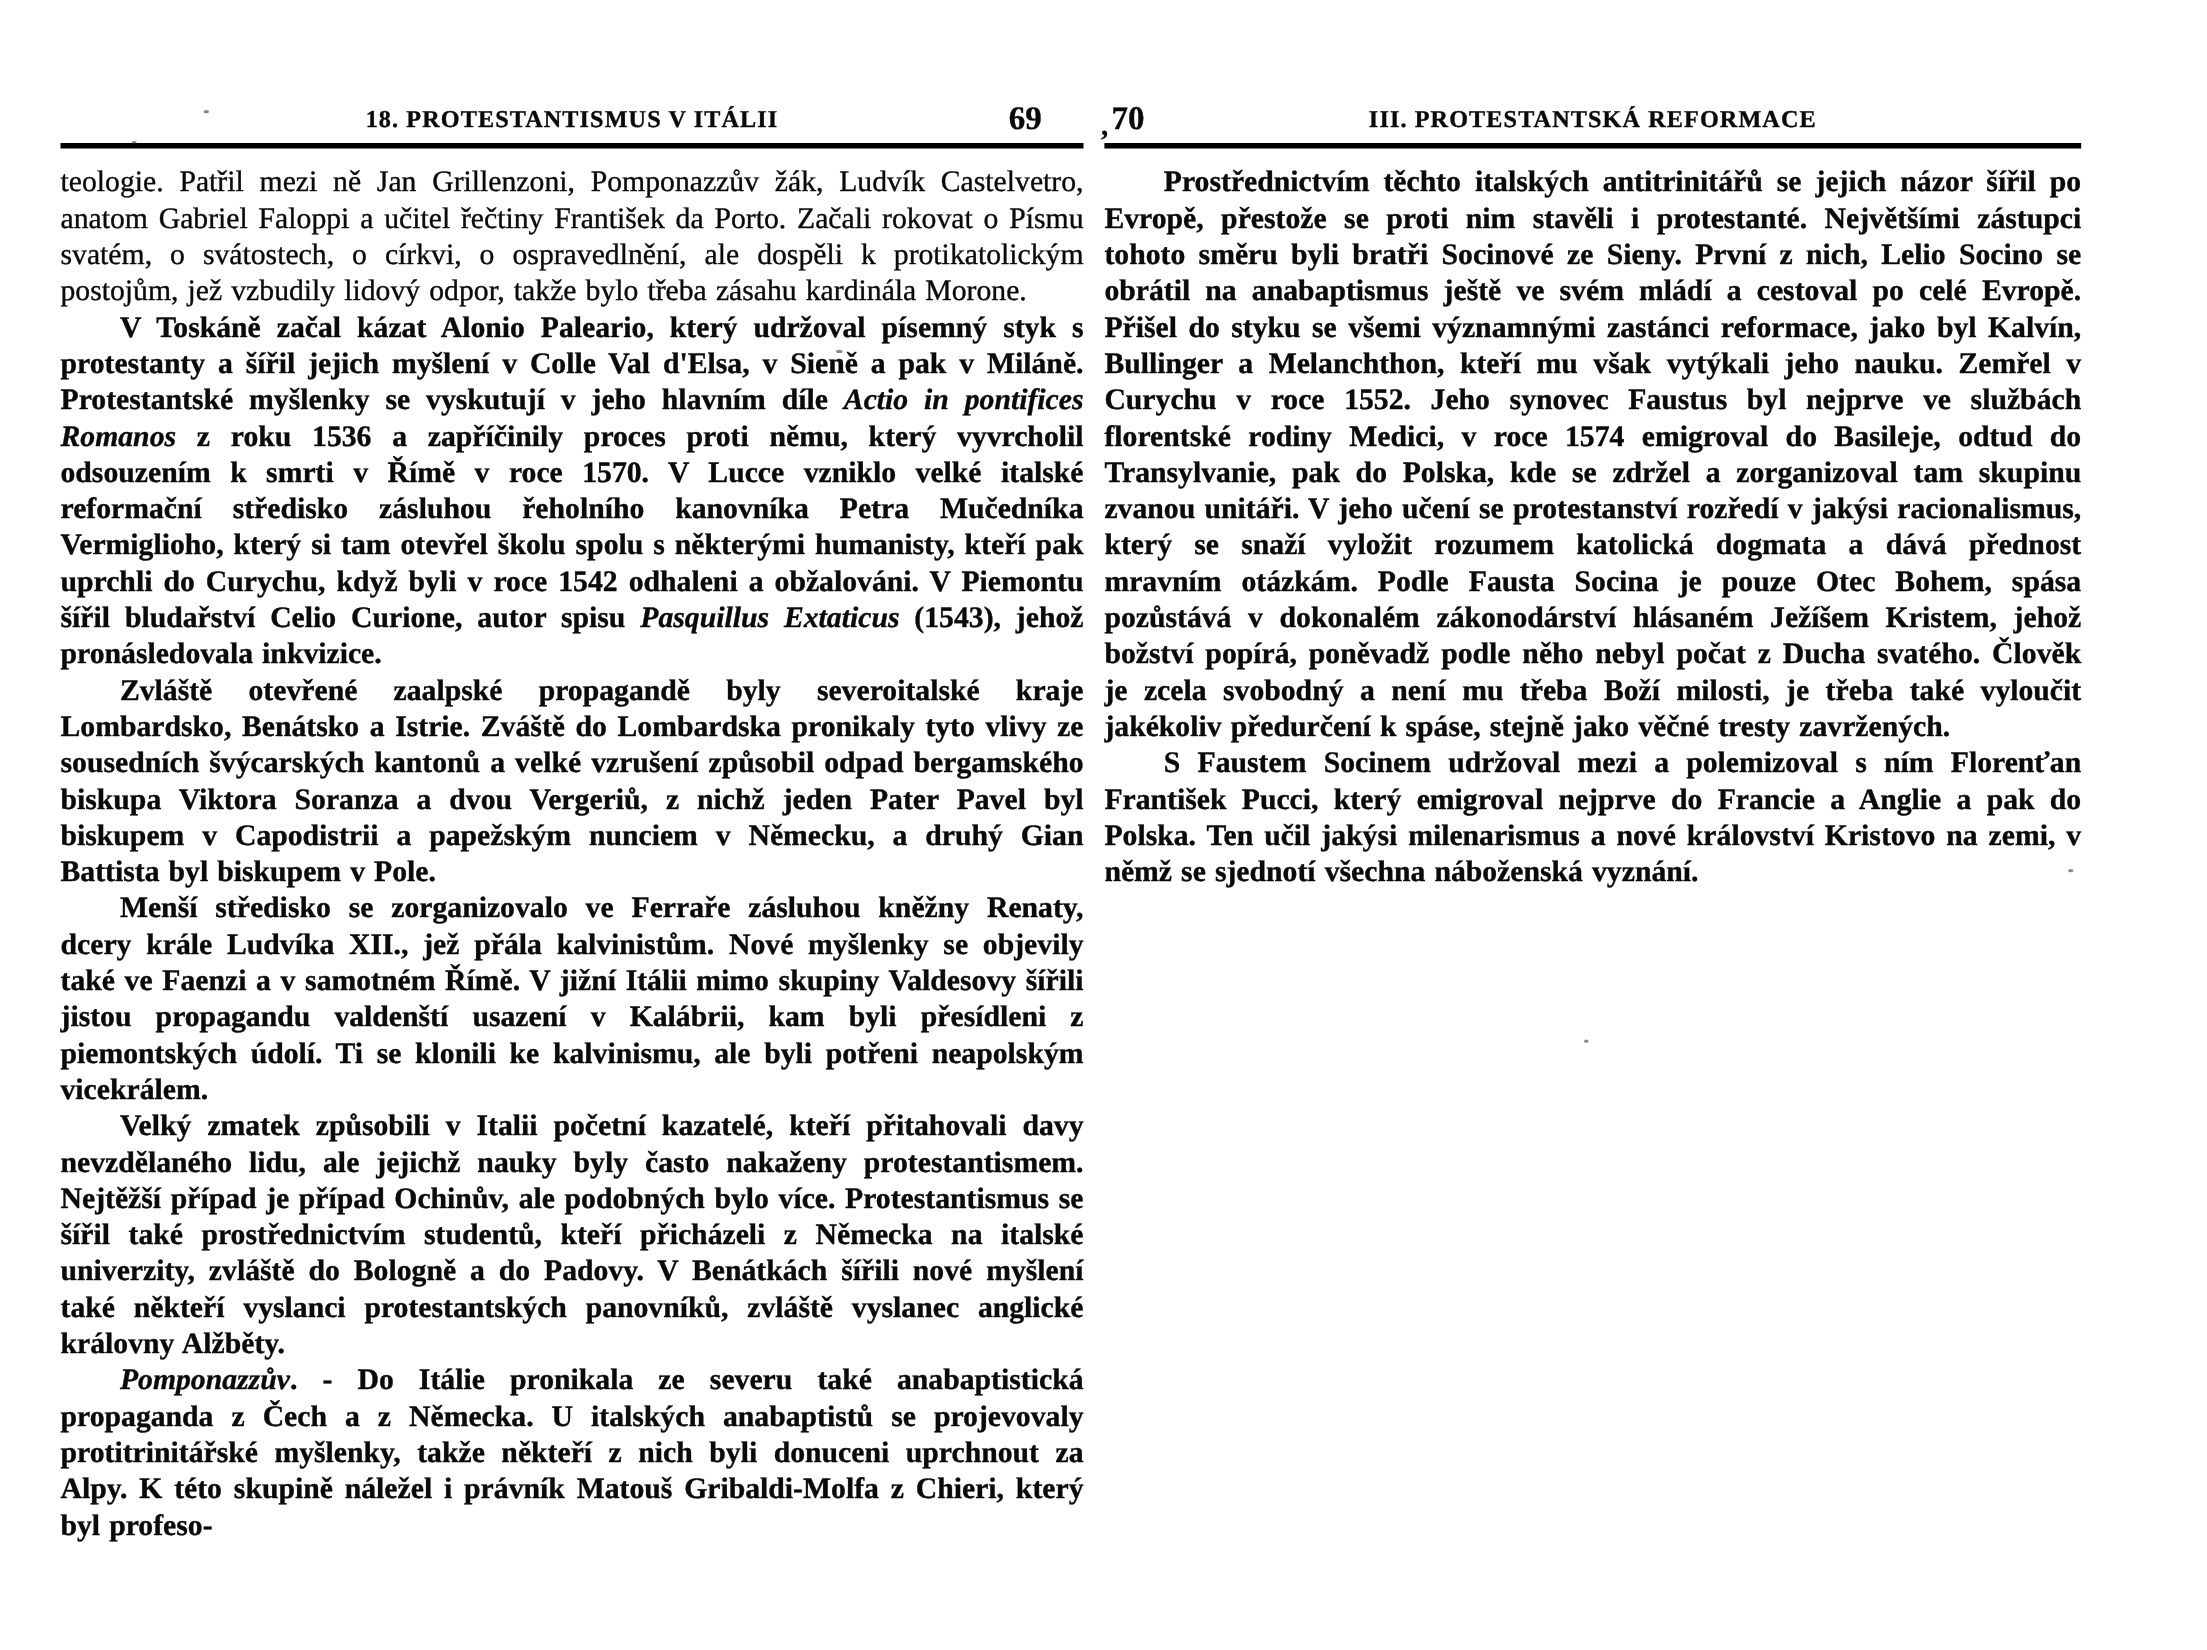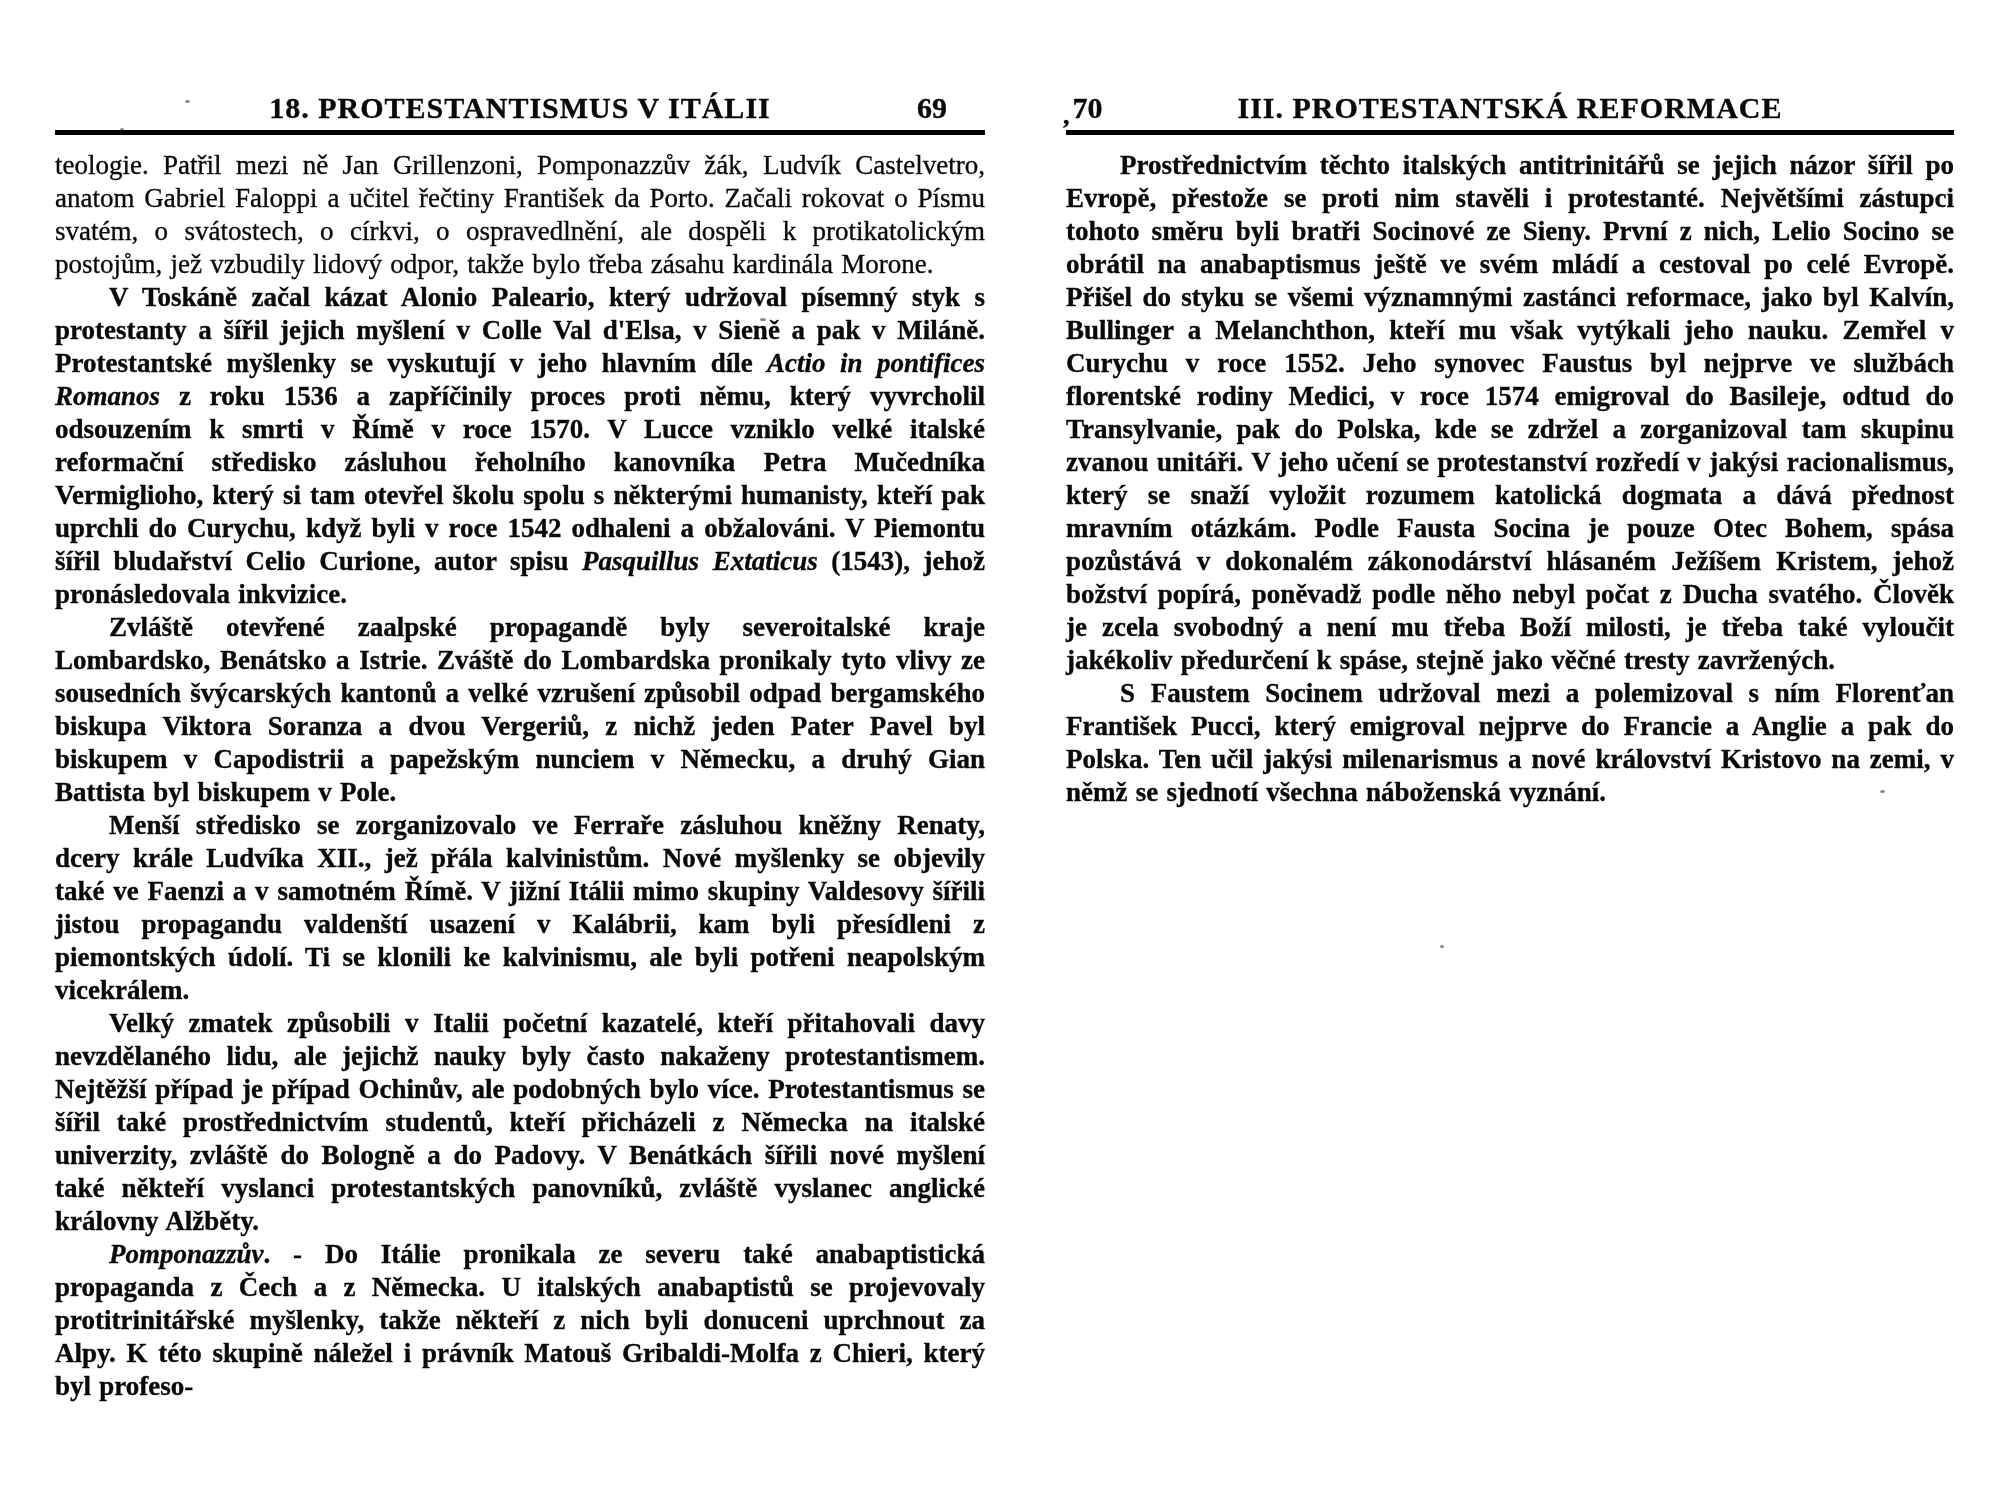--- a/index.html
+++ b/index.html
@@ -14,30 +14,30 @@
     overflow: hidden;
     font-family: "Liberation Serif", "DejaVu Serif", serif;
     color: #0a0a0a;
   }
   .page {
     position: absolute;
     top: 88px;
     -webkit-text-stroke: 0.35px rgba(0,0,0,0.9);
   }
   .page-left  { left: 55px;  width: 930px; }
-  .page-right { left: 1066px; width: 888px; }
+  .page-right { left: 1004px; width: 888px; }
 
   .page-header {
     position: relative;
     height: 46px;
   }
   .running-title {
     text-align: center;
     font-weight: bold;
-    font-size: 30px;
+    font-size: 22px;
     line-height: 40px;
     letter-spacing: 1px;
     white-space: nowrap;
   }
   .page-number {
     position: absolute;
     top: 0;
     font-weight: bold;
     font-size: 30px;
     line-height: 40px;

